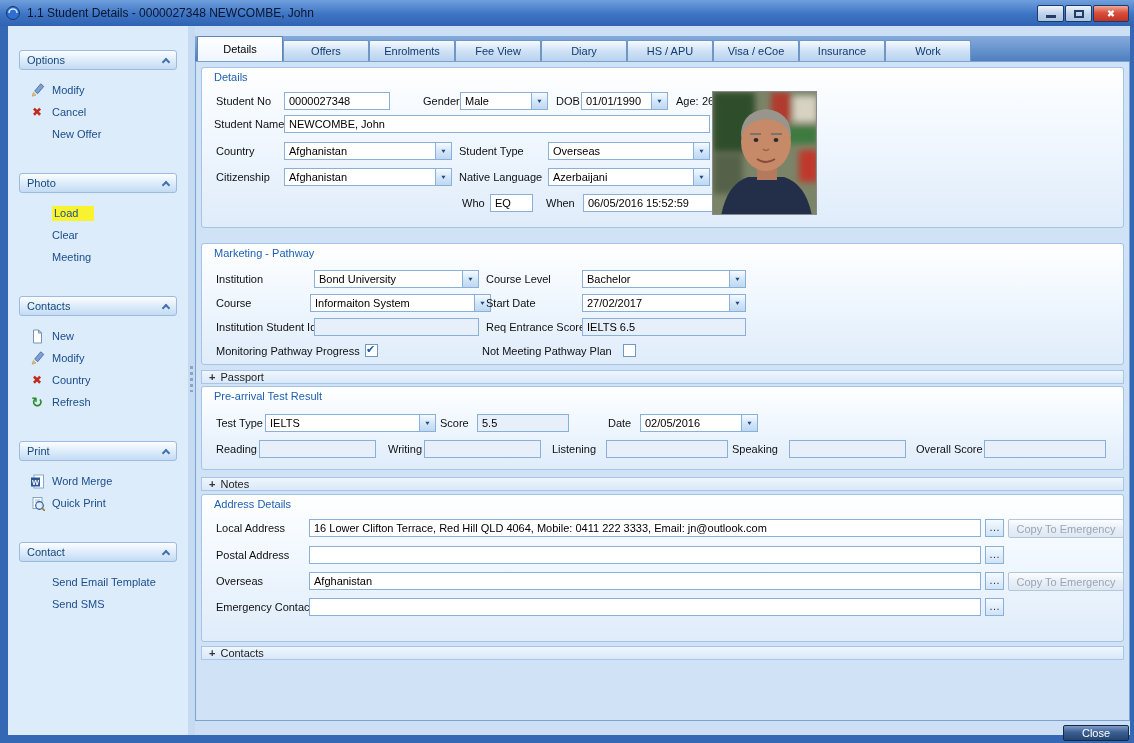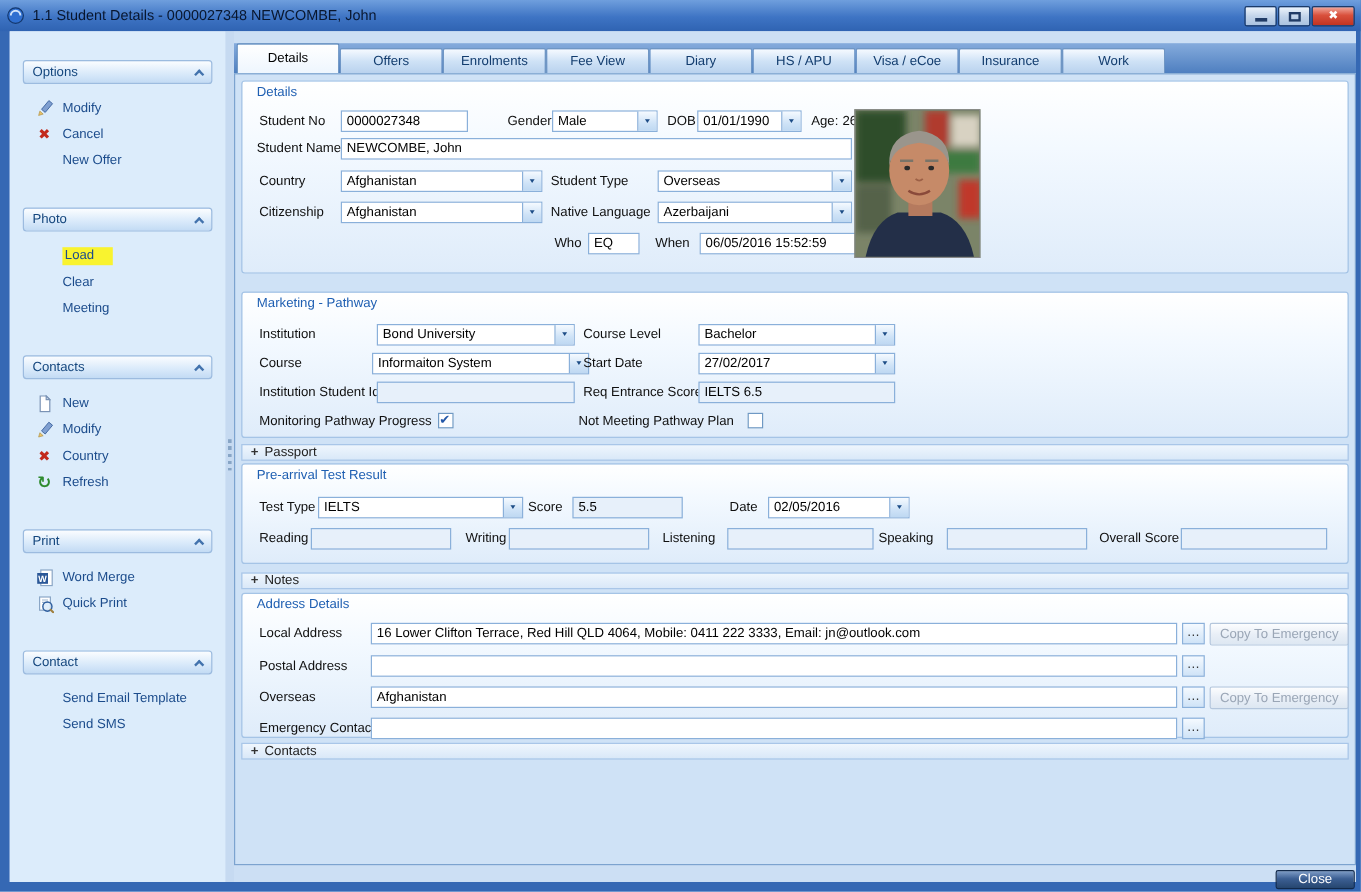--- a/index.html
+++ b/index.html
@@ -381,21 +381,21 @@
         <div class="tb ro" style="left:587px;top:53px;width:117px"></div>
         <div class="lbl" style="left:714px;top:56px">Overall Score</div>
         <div class="tb ro" style="left:782px;top:53px;width:122px"></div>
       </div>
 
       <div class="bar" style="margin-bottom:3px">
         <span class="plus">+</span>
         <span>Notes</span>
       </div>
 
-      <div class="gb" style="height:121px;margin-bottom:4px">
+      <div class="gb" style="height:148px;margin-bottom:4px">
         <div class="gbt">Address Details</div>
 
         <div class="lbl" style="left:14px;top:27px">Local Address</div>
         <div class="tb" style="left:107px;top:24px;width:672px">16 Lower Clifton Terrace, Red Hill QLD 4064, Mobile: 0411 222 3333, Email: jn@outlook.com</div>
         <div class="dots" style="left:783px;top:24px">…</div>
         <div class="copybtn" style="left:806px;top:24px">Copy To Emergency</div>
 
         <div class="lbl" style="left:14px;top:54px">Postal Address</div>
         <div class="tb" style="left:107px;top:51px;width:672px"></div>
         <div class="dots" style="left:783px;top:51px">…</div>

